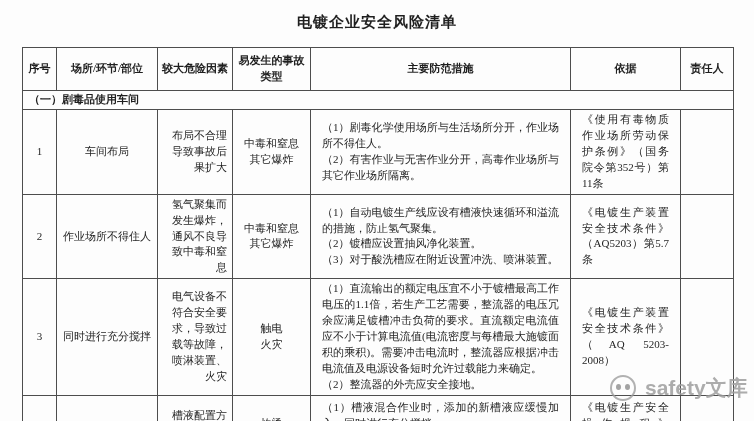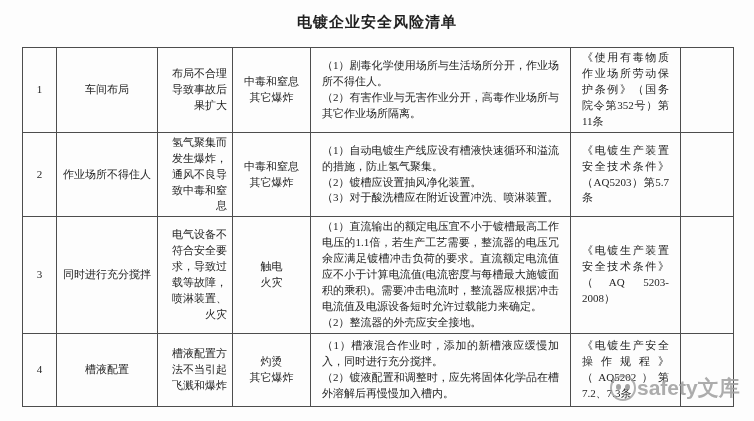--- a/index.html
+++ b/index.html
@@ -46,21 +46,21 @@
   }
   td.c-center { text-align: center; padding: 2px 3px; }
   td.c-left   { text-align: right; padding: 2px 5px; }
   td.c-just   { text-align: justify; padding: 2px 11px; }
   .preline { white-space: pre-line; }
   .watermark {
     position: absolute;
     left: 610px; top: 374px;
     display: flex;
     align-items: center;
-    gap: 1px;
+    gap: 9px;
     color: rgba(158,158,158,0.85);
     pointer-events: none;
   }
   .wm-logo {
     width: 26px; height: 26px;
     border-radius: 50%;
     border: 2px solid rgba(158,158,158,0.8);
     position: relative;
     flex: 0 0 auto;
   }
@@ -90,20 +90,32 @@
   <colgroup>
     <col style="width:34px">
       <col style="width:101px">
       <col style="width:75px">
     <col style="width:78px">
       <col style="width:260px">
       <col style="width:110px">
     <col style="width:53px">
   </colgroup>
   <tbody>
+      <tr class="header-row">
+    <th>序号</th>
+    <th>场所/环节/部位</th>
+    <th>较大危险因素</th>
+    <th>易发生的事故类型</th>
+    <th>主要防范措施</th>
+    <th>依据</th>
+    <th>责任人</th>
+  </tr>
+  <tr class="section-row">
+    <td class="section-cell" colspan="7">（一）剧毒品使用车间</td>
+  </tr>
 
   <tr style="height:65px">
     <td class="c-center">1</td>
     <td class="c-center">车间布局</td>
     <td class="c-left">布局不合理导致事故后果扩大</td>
     <td class="c-center preline">中毒和窒息
 其它爆炸</td>
     <td class="c-just preline">（1）剧毒化学使用场所与生活场所分开，作业场所不得住人。
 （2）有害作业与无害作业分开，高毒作业场所与其它作业场所隔离。</td>
     <td class="c-just">《使用有毒物质作业场所劳动保护条例》（国务院令第352号）第11条</td>

